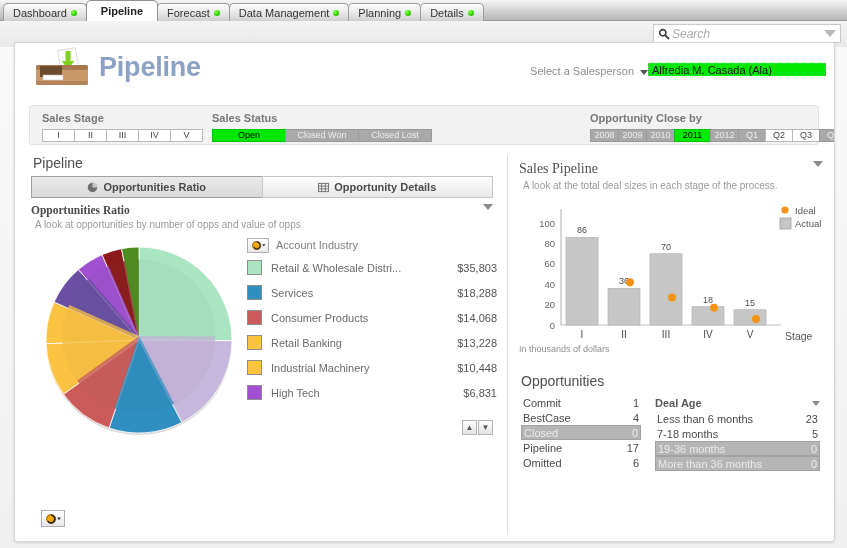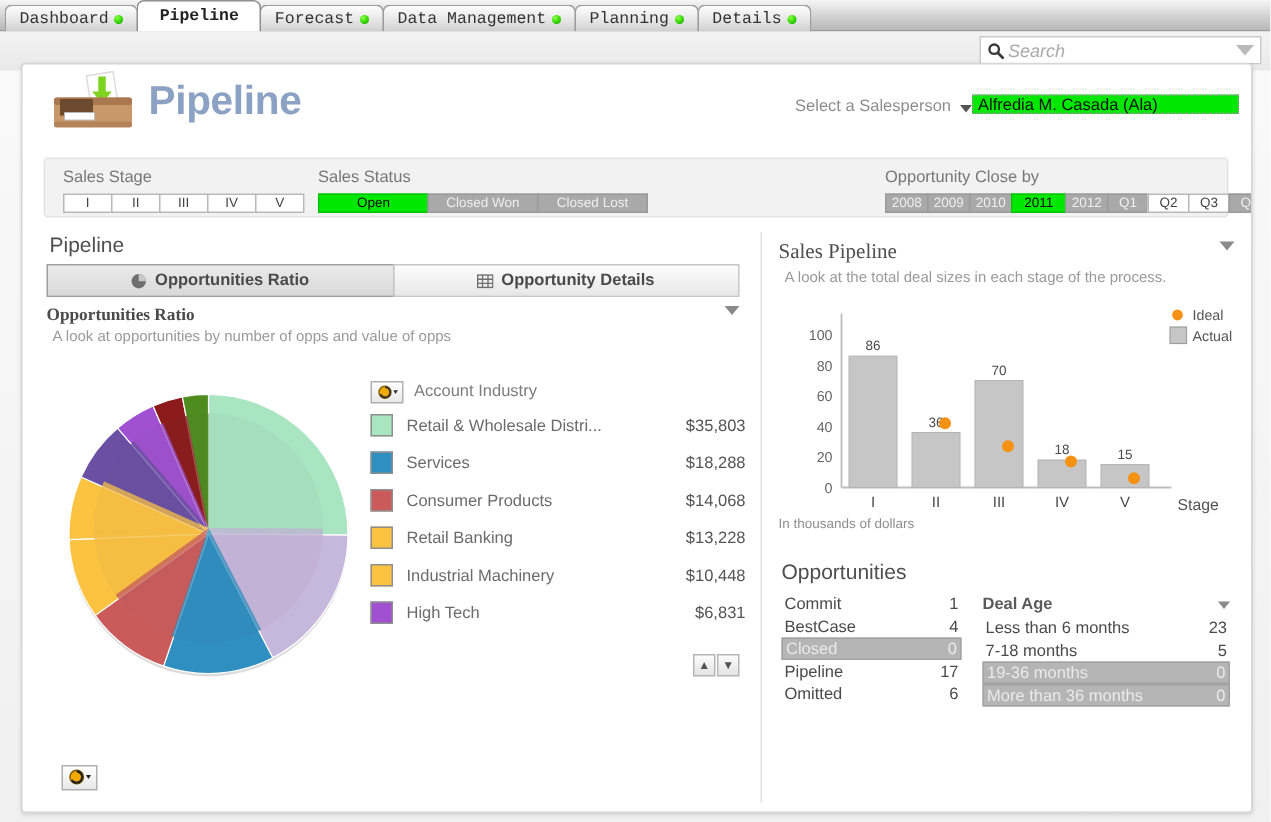--- a/index.html
+++ b/index.html
@@ -31,21 +31,20 @@
     margin-right: -1px;
     font-size: 11px;
     color: #333;
     background: linear-gradient(to bottom, #fdfdfd 0%, #e4e4e4 60%, #cfcfcf 100%);
     border: 1px solid #9d9d9d;
     border-bottom: none;
     border-radius: 5px 5px 0 0;
     box-sizing: border-box;
     white-space: nowrap;
     cursor: default;
-    font-family: Liberation Mono, monospace;
   }
   .tab.active {
     height: 21px;
     background: #ffffff;
     font-weight: bold;
     color: #222;
     z-index: 3;
     position: relative;
     border-color: #8f8f8f;
     padding: 0 14px;
@@ -128,21 +127,21 @@
   
   .filterbar {
     position: absolute; left: 14px; top: 62px;
     width: 790px; height: 40px;
     background: #f2f2f2;
     border: 1px solid #e2e2e2;
     border-radius: 3px;
     box-sizing: border-box;
   }
   .fgroup-label {
-    position: absolute; font-size: 11px; font-weight: normal; color: #777;
+    position: absolute; font-size: 11px; font-weight: bold; color: #777;
   }
   .btnset { position: absolute; display: flex; }
   .sbtn {
     height: 13px; min-width: 28px;
     font-size: 9px;
     display: flex; align-items: center; justify-content: center;
     border: 1px solid #b8b8b8;
     margin-right: -1px;
     background: #ffffff;
     color: #444;
@@ -187,21 +186,21 @@
     width: 0; height: 0;
     border-left: 5px solid transparent;
     border-right: 5px solid transparent;
     border-top: 6px solid #8a8a8a;
     margin-right: 6px;
     cursor: pointer;
   }
   .sub-d { margin: 3px 0 0 6px; font-size: 10px; color: #9a9a9a; }
 
   
-  .chartarea { position: relative; margin-top: 22px; height: 225px; }
+  .chartarea { position: relative; margin-top: 6px; height: 225px; }
   .pie-wrap { position: absolute; left: 10px; top: 4px; width: 200px; height: 200px; }
   .legend { position: absolute; left: 218px; top: -1px; width: 250px; }
   .legend-title {
     display: flex; align-items: center; gap: 7px;
     font-size: 11px; color: #7d7d7d; height: 20px;
   }
   .leg-row {
     display: flex; align-items: center;
     height: 25px; font-size: 11px; color: #6b6b6b;
   }

